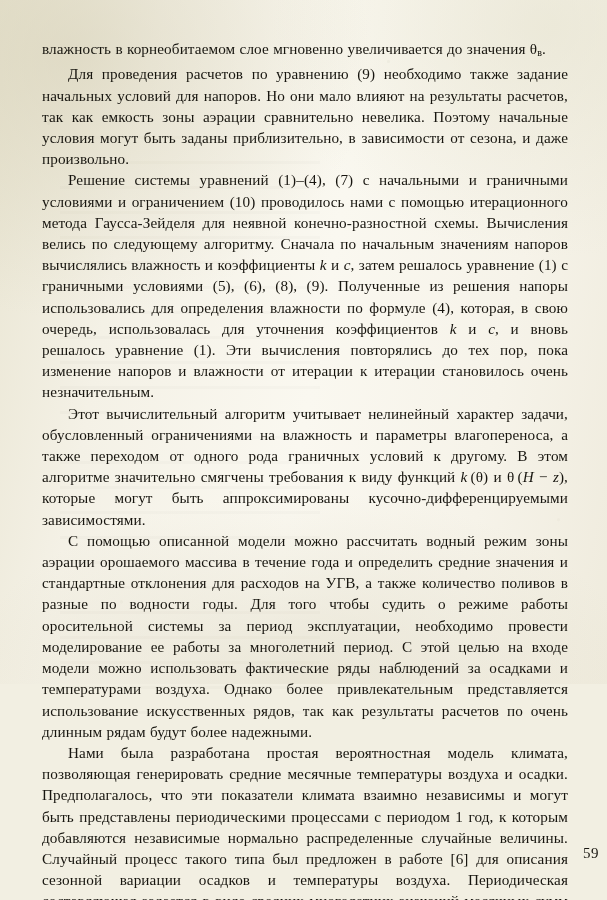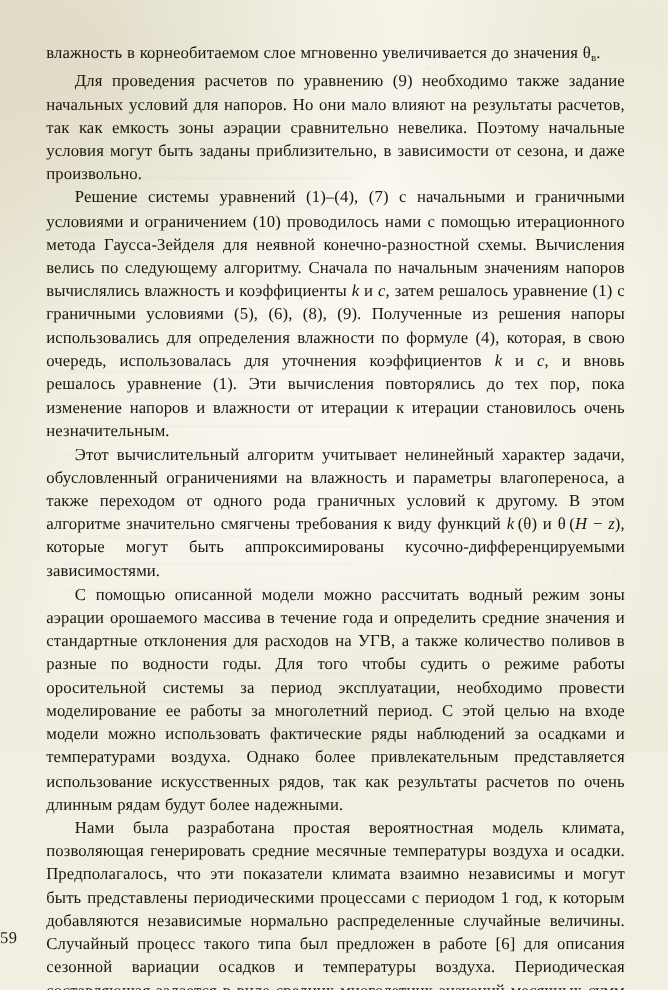--- a/index.html
+++ b/index.html
@@ -90,21 +90,21 @@
   sub.sb {
     font-size: 0.66em;
     vertical-align: -0.22em;
   }
 
   .folio {
     position: absolute;
     left: 0;
     top: 845px;
     width: 607px;
-    text-align: left;
+    text-align: right;
     padding-right: 8px;
     box-sizing: border-box;
     font-size: 15px;
     color: #1a1812;
     letter-spacing: 0.5px;
   }
 </style>
 </head>
 <body>
 

